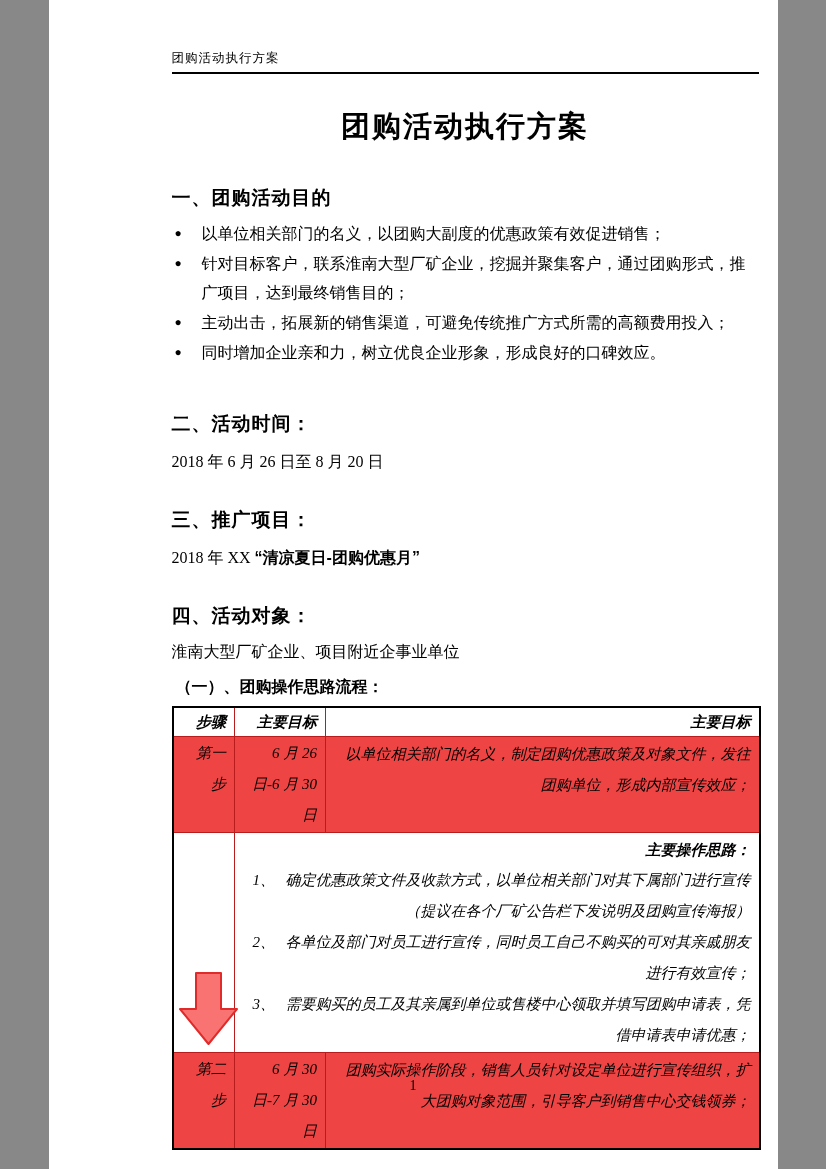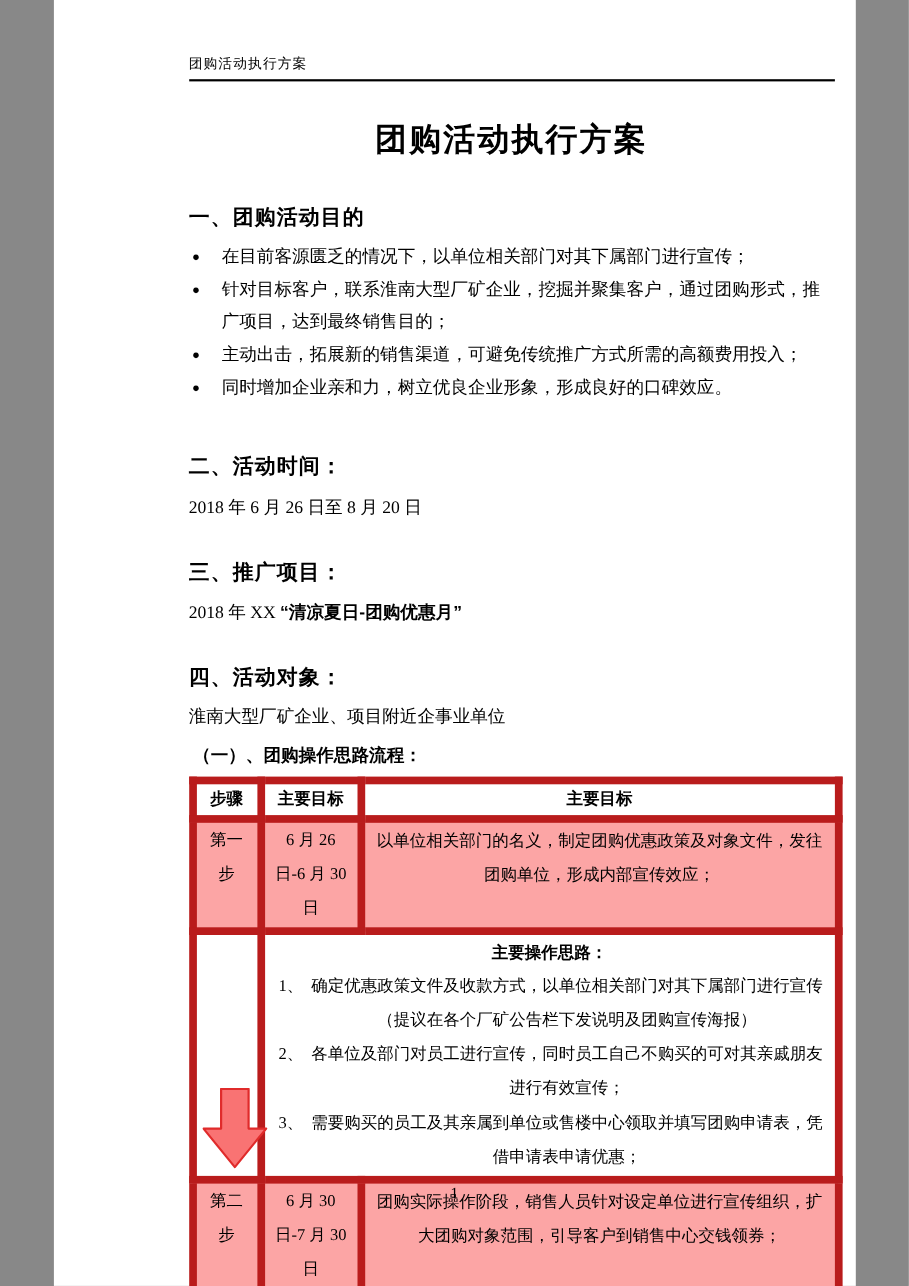--- a/index.html
+++ b/index.html
@@ -71,34 +71,35 @@
   }
   table.flow{
     margin-top:8px;
     width:587px;
     border-collapse:collapse;
     table-layout:fixed;
     border:2px solid #000;
     font-size:15px;
   }
   table.flow td,table.flow th{
-    border:7px solid #b91c1c;
+    border:1px solid #b91c1c;
     padding:1px 8px;
     vertical-align:top;
-    text-align:center;
+    text-align:right;
     line-height:31px;
     font-weight:normal;
+    font-style:italic;
   }
   table.flow th{
     font-family:"Liberation Sans","DejaVu Sans",sans-serif;
     font-weight:bold;
     line-height:26px;
   }
   th.goal-h{text-align:center;}
-  .shaded{background:#fca5a5;}
+  .shaded{background:#ef4444;}
   .goal-cell{
     font-family:"Liberation Sans","DejaVu Sans",sans-serif;
     font-weight:bold;
   }
   .detail-title{
     font-family:"Liberation Sans","DejaVu Sans",sans-serif;
     font-weight:bold;
   }
   .detail-item{
     display:flex;
@@ -128,21 +129,21 @@
   <div class="content">
 
     <div class="running-header">团购活动执行方案</div>
 
     <div class="doc-title">团购活动执行方案</div>
 
     <div class="sec-heading">一、团购活动目的</div>
     <div class="bullet-list">
       <div class="bullet-item">
         <span class="bullet-dot">●</span>
-        <span class="bullet-text">在目前客源匮乏的情况下，以单位相关部门对其下属部门进行宣传；</span>
+        <span class="bullet-text">以单位相关部门的名义，以团购大副度的优惠政策有效促进销售；</span>
       </div>
       <div class="bullet-item">
         <span class="bullet-dot">●</span>
         <span class="bullet-text">针对目标客户，联系淮南大型厂矿企业，挖掘并聚集客户，通过团购形式，推广项目，达到最终销售目的；</span>
       </div>
       <div class="bullet-item">
         <span class="bullet-dot">●</span>
         <span class="bullet-text">主动出击，拓展新的销售渠道，可避免传统推广方式所需的高额费用投入；</span>
       </div>
       <div class="bullet-item">

